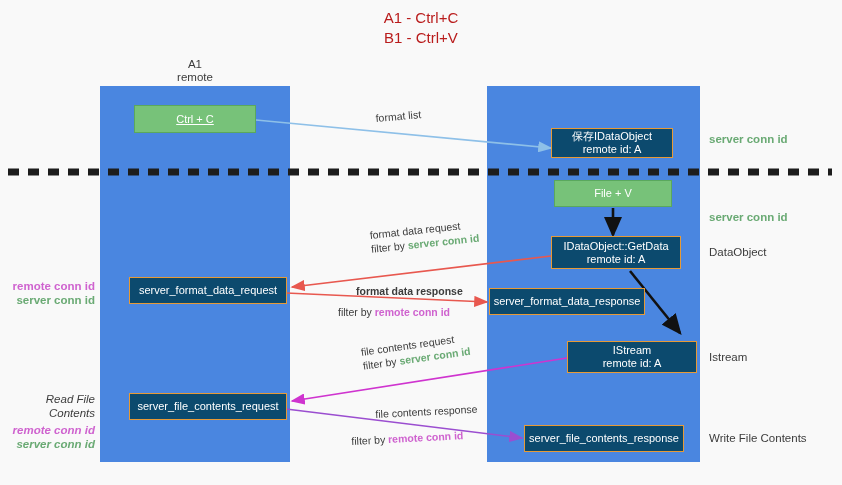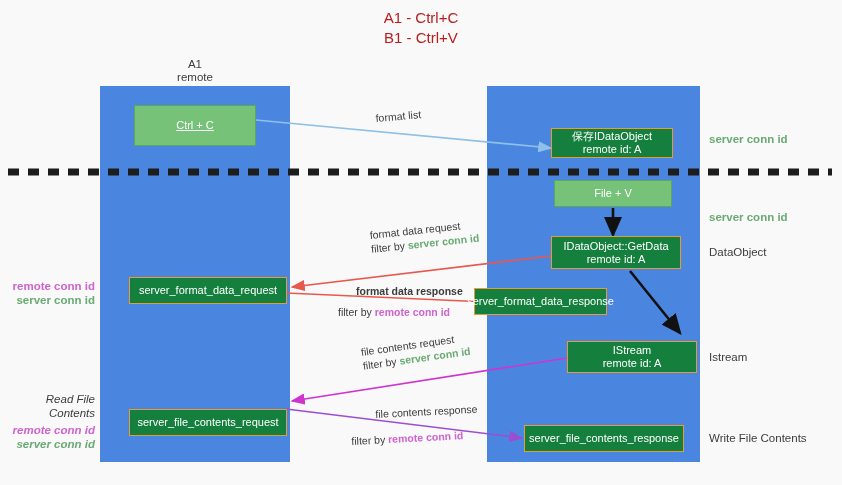--- a/index.html
+++ b/index.html
@@ -23,21 +23,21 @@
   .col-head{
     position:absolute;text-align:center;font-size:11.5px;line-height:13px;color:#3c3c3c;
   }
 
   .node{
     position:absolute;display:flex;align-items:center;justify-content:center;
     text-align:center;color:#ffffff;font-size:11px;line-height:13px;
     box-sizing:border-box;padding:2px 4px;
   }
   .node.green{background:#77c279;border:1px solid #5aa85d;}
-  .node.orange{background:#15803d;border:1px solid #e79a36;}
+  .node.orange{background:#0c4a6e;border:1px solid #e79a36;}
 
   .side-label{position:absolute;font-size:11.5px;line-height:14px;color:#3c3c3c;}
   .conn-green{color:#6aaa74;font-weight:bold;}
   .conn-purple{color:#cf63cf;font-weight:bold;}
 
   .edge-label{
     position:absolute;font-size:10.5px;line-height:14px;color:#3c3c3c;
     white-space:nowrap;transform-origin:left top;
   }
   .edge-label .g{color:#6aaa74;font-weight:bold;}
@@ -92,21 +92,21 @@
 
     <line x1="551" y1="256" x2="292" y2="287" stroke="#e8584f" stroke-width="1.6" marker-end="url(#ah-red)"></line>
 
     <line x1="286" y1="293" x2="487" y2="302" stroke="#e8584f" stroke-width="1.6" marker-end="url(#ah-red)"></line>
 
     <line x1="567" y1="358" x2="292" y2="401" stroke="#cf34cf" stroke-width="1.6" marker-end="url(#ah-magenta)"></line>
 
     <line x1="286" y1="409" x2="522" y2="438" stroke="#9b4ed0" stroke-width="1.6" marker-end="url(#ah-purple)"></line>
   </svg>
 
-  <div class="node green" style="left:134px;top:105px;width:122px;height:41px;text-decoration:underline;">
+  <div class="node green" style="left:134px;top:105px;width:122px;height:28px;text-decoration:underline;">
     <span>Ctrl + C</span>
   </div>
 
   <div class="node orange" style="left:551px;top:128px;width:122px;height:30px;flex-direction:column;">
     <span>保存IDataObject</span>
     <span>remote id: A</span>
   </div>
 
   <div class="node green" style="left:554px;top:180px;width:118px;height:27px;">
     <span>File + V</span>
@@ -119,25 +119,25 @@
 
   <div class="node orange" style="left:567px;top:341px;width:130px;height:32px;flex-direction:column;">
     <span>IStream</span>
     <span>remote id: A</span>
   </div>
 
   <div class="node orange" style="left:129px;top:277px;width:158px;height:27px;">
     <span>server_format_data_request</span>
   </div>
 
-  <div class="node orange" style="left:474px;top:288px;width:133px;height:27px;">
+  <div class="node orange" style="left:489px;top:288px;width:156px;height:27px;">
     <span>server_format_data_response</span>
   </div>
 
-  <div class="node orange" style="left:129px;top:393px;width:158px;height:27px;margin-top:16px;">
+  <div class="node orange" style="left:129px;top:393px;width:158px;height:27px;">
     <span>server_file_contents_request</span>
   </div>
 
   <div class="node orange" style="left:524px;top:425px;width:160px;height:27px;">
     <span>server_file_contents_response</span>
   </div>
 
   <div class="edge-label" style="left:375px;top:111px;transform:rotate(-5deg);">
     <span>format list</span>
   </div>

